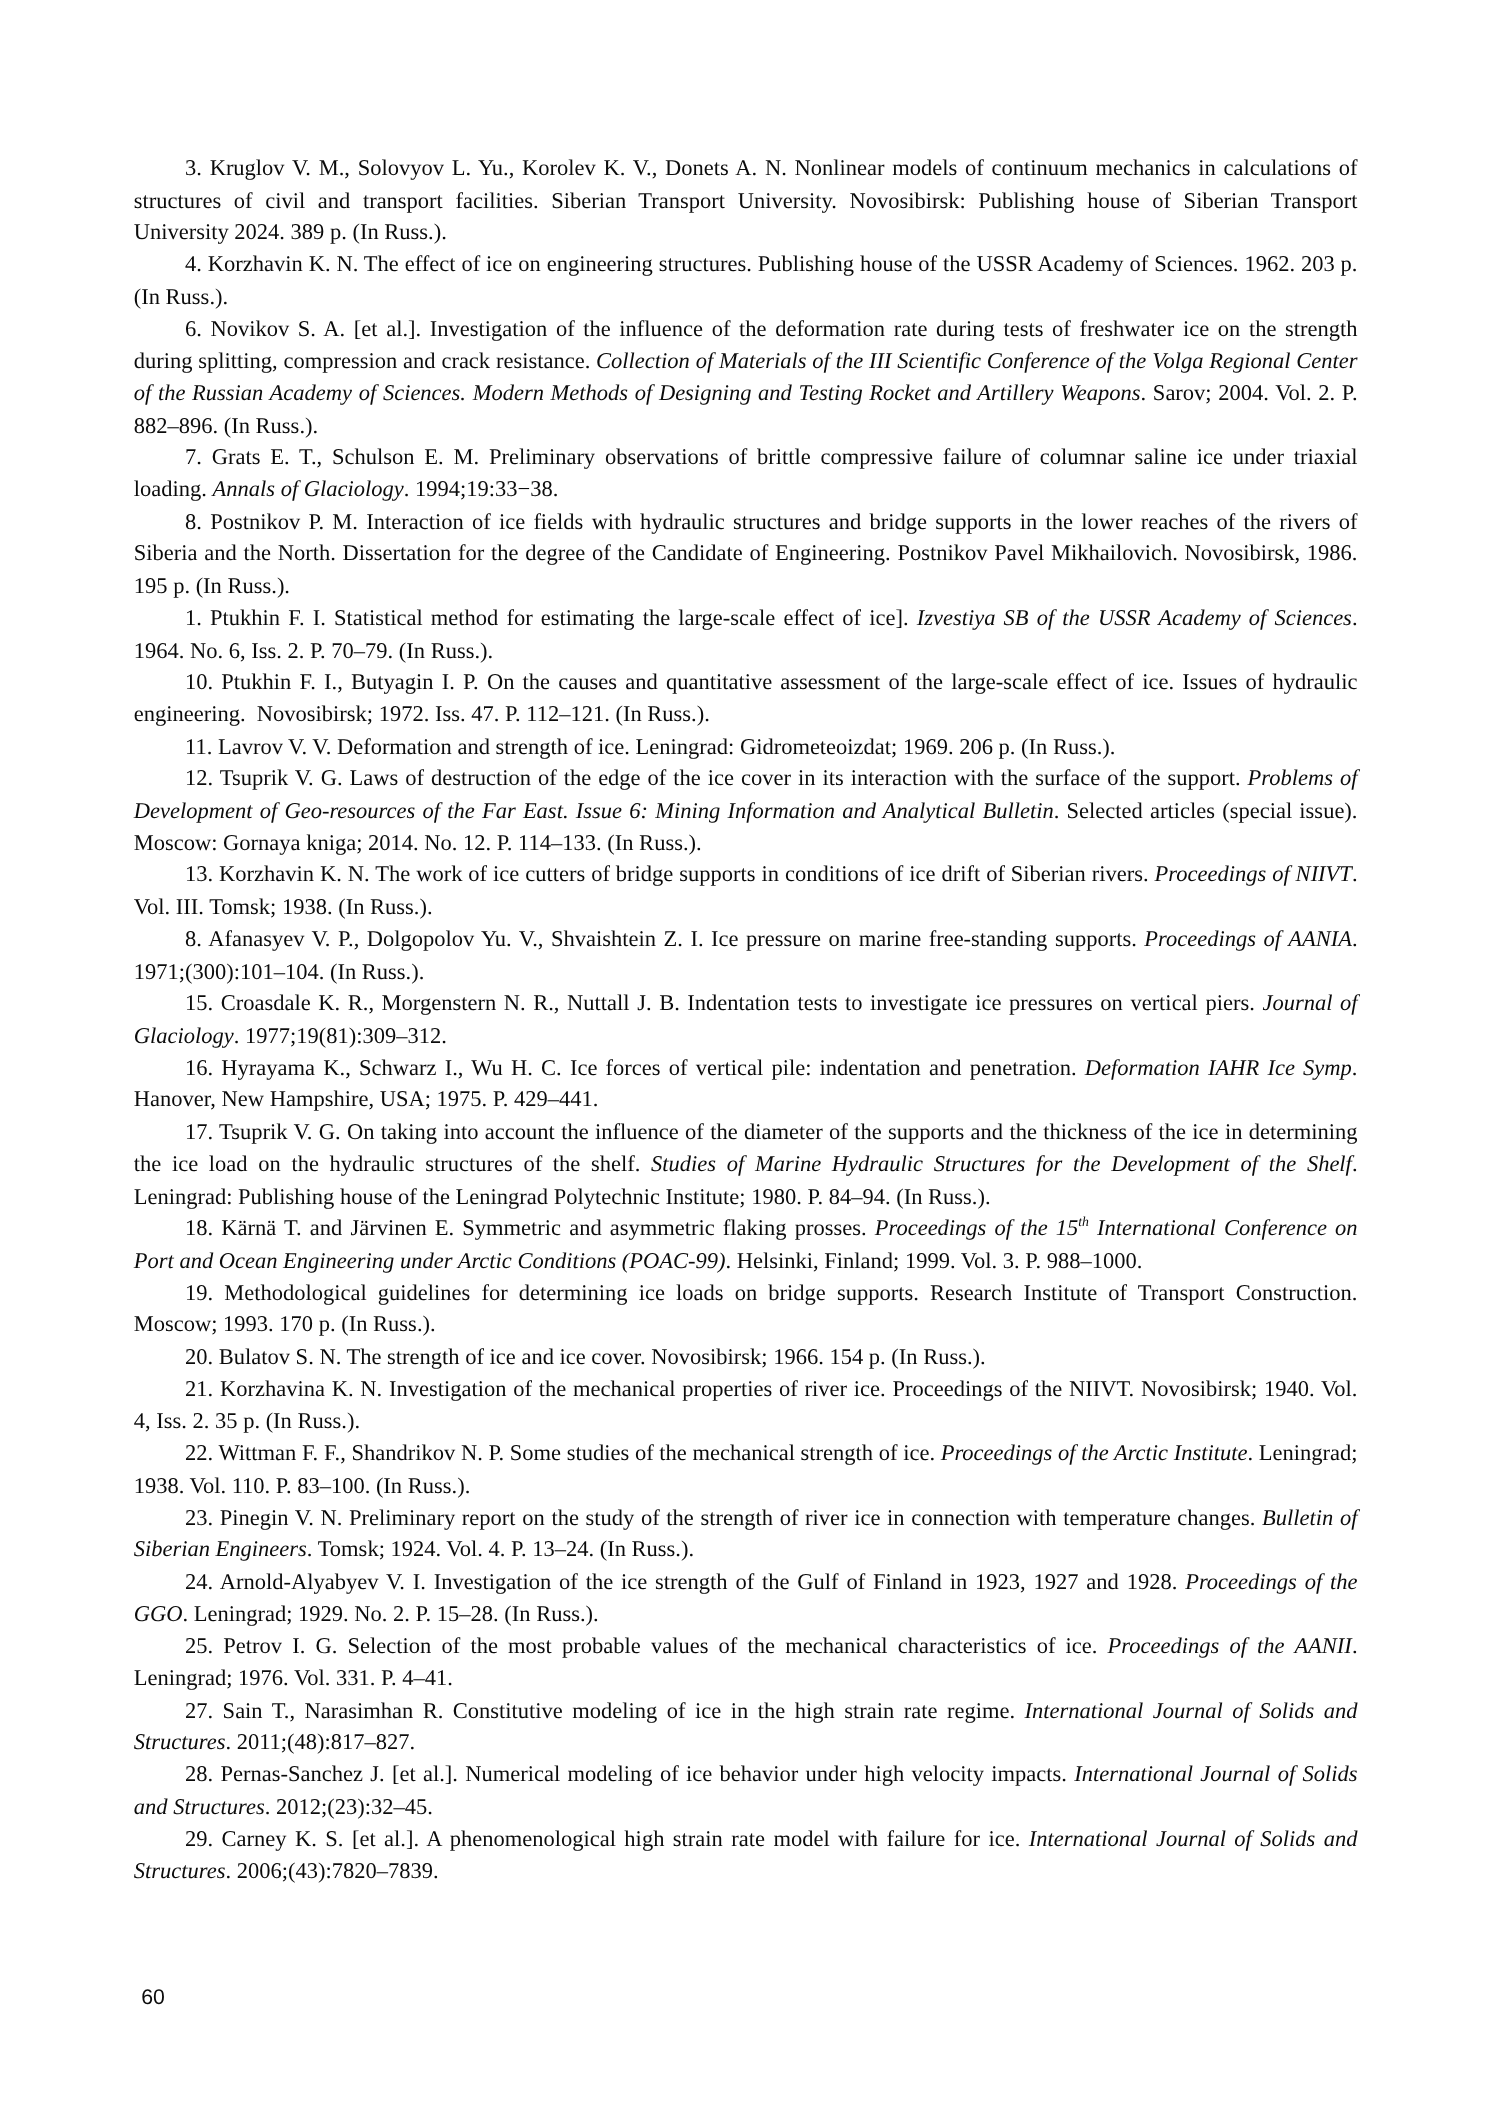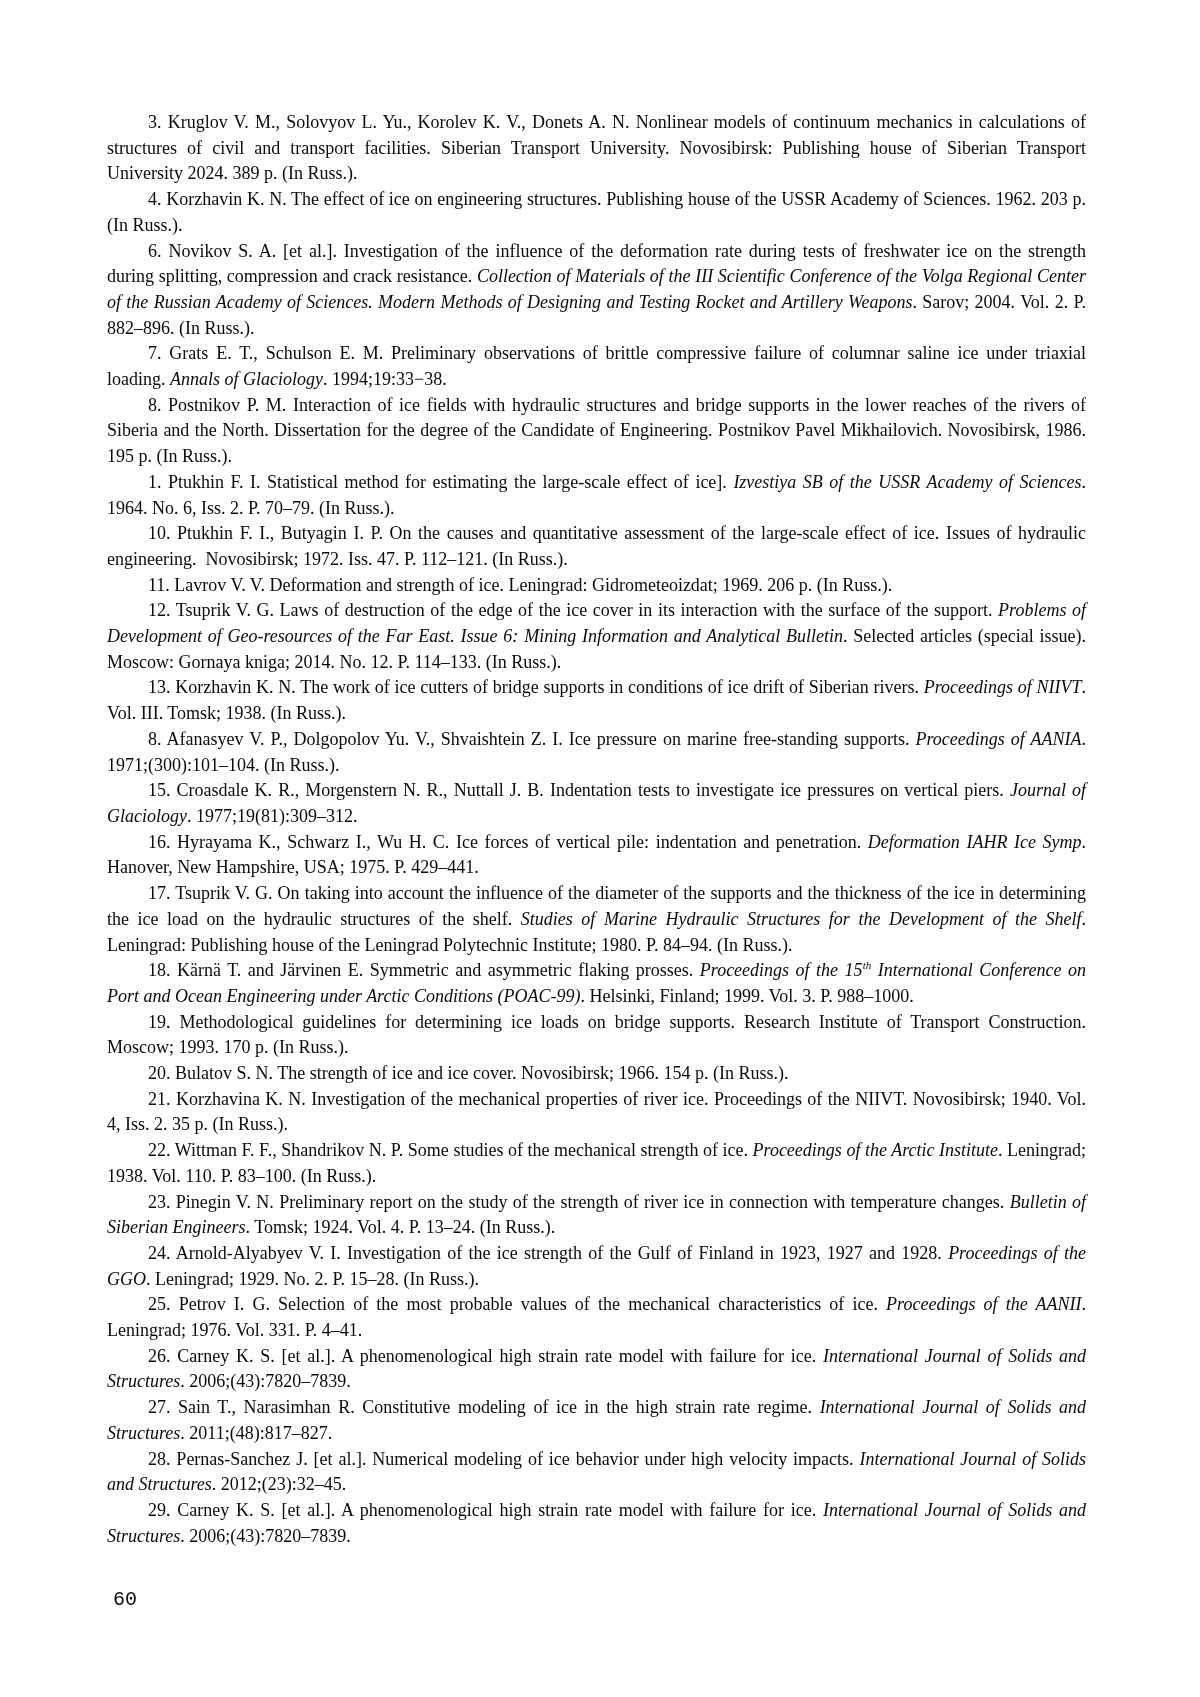--- a/index.html
+++ b/index.html
@@ -10,21 +10,21 @@
   .page {
     position: relative;
     width: 1200px;
     height: 1697px;
     background: #ffffff;
     overflow: hidden;
   }
   .references-block {
     position: absolute;
     left: 107px;
-    top: 110px;
+    top: 122px;
     width: 979px;
     font-family: "Liberation Serif", "DejaVu Serif", serif;
     font-size: 18px;
     line-height: 25.7px;
     text-align: justify;
     color: #0b0b0b;
   }
   .reference {
     margin: 0;
     padding: 0;
@@ -35,22 +35,22 @@
   .reference sup {
     font-size: 11px;
     line-height: 0;
     vertical-align: super;
     margin-top: 15px;
   }
   .page-number {
     position: absolute;
     left: 113px;
     top: 1588px;
-    font-family: Liberation Mono, monospace;
-    font-size: 20px;
+    font-family: Liberation Sans, sans-serif;
+    font-size: 17px;
     color: #0b0b0b;
   }
 </style>
 </head>
 <body>
 
 <div class="page">
   <div class="references-block">
       <p class="reference"><span>3. Kruglov V. M., Solovyov L. Yu., Korolev K. V., Donets A. N. Nonlinear models of continuum mechanics in calculations of structures of civil and transport facilities. Siberian Transport University. Novosibirsk: Publishing house of Siberian Transport University 2024. 389 p. (In Russ.).</span></p>
       <p class="reference"><span>4. Korzhavin K. N. The effect of ice on engineering structures. Publishing house of the USSR Academy of Sciences. 1962. 203 p. (In Russ.).</span></p>
@@ -67,19 +67,18 @@
       <p class="reference"><span>16. Hyrayama K., Schwarz I., Wu H. C. Ice forces of vertical pile: indentation and penetration. </span><span><i>Deformation IAHR Ice Symp</i></span><span>. Hanover, New Hampshire, USA; 1975. P. 429–441.</span></p>
       <p class="reference"><span>17. Tsuprik V. G. On taking into account the influence of the diameter of the supports and the thickness of the ice in determining the ice load on the hydraulic structures of the shelf. </span><span><i>Studies of Marine Hydraulic Structures for the Development of the Shelf</i></span><span>. Leningrad: Publishing house of the Leningrad Polytechnic Institute; 1980. P. 84–94. (In Russ.).</span></p>
       <p class="reference"><span>18. Kärnä T. and Järvinen E. Symmetric and asymmetric flaking prosses. </span><span><i>Proceedings of the 15</i></span><sup><i>th</i></sup><span><i> International Conference on Port and Ocean Engineering under Arctic Conditions (POAC-99)</i></span><span>. Helsinki, Finland; 1999. Vol. 3. P. 988–1000.</span></p>
       <p class="reference"><span>19. Methodological guidelines for determining ice loads on bridge supports. Research Institute of Transport Construction. Moscow; 1993. 170 p. (In Russ.).</span></p>
       <p class="reference"><span>20. Bulatov S. N. The strength of ice and ice cover. Novosibirsk; 1966. 154 p. (In Russ.).</span></p>
       <p class="reference"><span>21. Korzhavina K. N. Investigation of the mechanical properties of river ice. Proceedings of the NIIVT. Novosibirsk; 1940. Vol. 4, Iss. 2. 35 p. (In Russ.).</span></p>
       <p class="reference"><span>22. Wittman F. F., Shandrikov N. P. Some studies of the mechanical strength of ice. </span><span><i>Proceedings of the Arctic Institute</i></span><span>. Leningrad; 1938. Vol. 110. P. 83–100. (In Russ.).</span></p>
       <p class="reference"><span>23. Pinegin V. N. Preliminary report on the study of the strength of river ice in connection with temperature changes. </span><span><i>Bulletin of Siberian Engineers</i></span><span>. Tomsk; 1924. Vol. 4. P. 13–24. (In Russ.).</span></p>
       <p class="reference"><span>24. Arnold-Alyabyev V. I. Investigation of the ice strength of the Gulf of Finland in 1923, 1927 and 1928. </span><span><i>Proceedings of the GGO</i></span><span>. Leningrad; 1929. No. 2. P. 15–28. (In Russ.).</span></p>
       <p class="reference"><span>25. Petrov I. G. Selection of the most probable values of the mechanical characteristics of ice. </span><span><i>Proceedings of the AANII</i></span><span>. Leningrad; 1976. Vol. 331. P. 4–41.</span></p>
-      <p class="reference"><span>26. Carney K. S. [et al.]. A phenomenological high strain rate model with failure for ice. </span><span><i>International Journal of Solids and Structures</i></span><span>. 2006;(43):7820–7839.</span></p>
       <p class="reference"><span>27. Sain T., Narasimhan R. Constitutive modeling of ice in the high strain rate regime. </span><span><i>International Journal of Solids and Structures</i></span><span>. 2011;(48):817–827.</span></p>
       <p class="reference"><span>28. Pernas-Sanchez J. [et al.]. Numerical modeling of ice behavior under high velocity impacts. </span><span><i>International Journal of Solids and Structures</i></span><span>. 2012;(23):32–45.</span></p>
       <p class="reference"><span>29. Carney K. S. [et al.]. A phenomenological high strain rate model with failure for ice. </span><span><i>International Journal of Solids and Structures</i></span><span>. 2006;(43):7820–7839.</span></p>
     </div>
   <div class="page-number">60</div>
 </div>
 
 </body></html>

